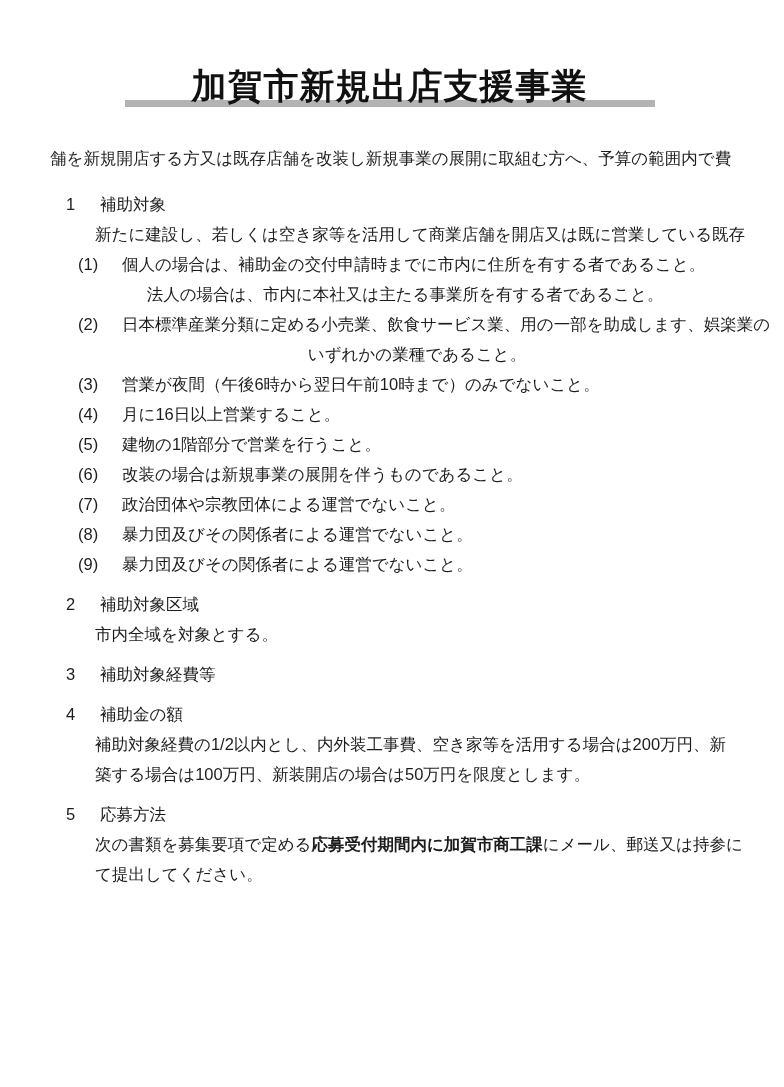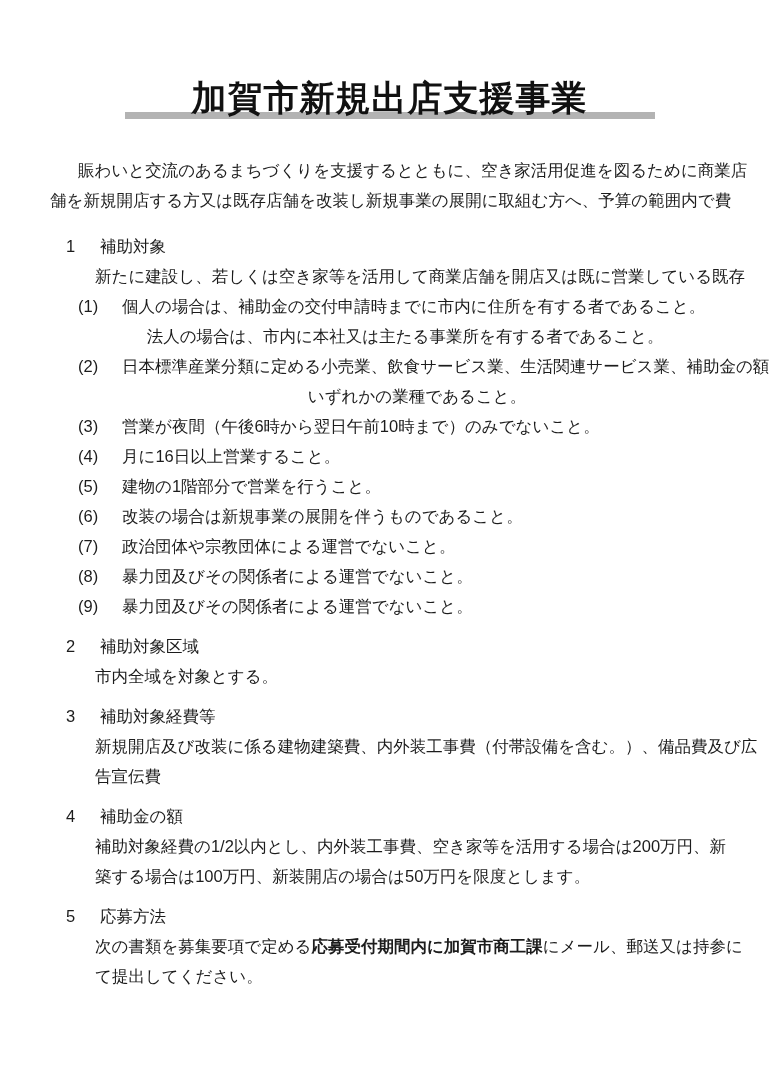--- a/index.html
+++ b/index.html
@@ -12,21 +12,21 @@
     height: 1087px;
     overflow: hidden;
     font-family: "Liberation Sans", sans-serif;
     color: #1c1c1c;
     font-size: 16.5px;
     line-height: 30px;
   }
   .page {
     width: 779px;
     height: 1087px;
-    padding: 16px 50px;
+    padding: 4px 50px;
     box-sizing: border-box;
   }
   
   .title-wrap {
     padding-top: 62px;
     text-align: center;
   }
   h1.doc-title {
     margin: 0;
     font-size: 35px;
@@ -81,21 +81,20 @@
 <body>
 
 <div class="page">
 
   <div class="title-wrap">
     <h1 class="doc-title">加賀市新規出店支援事業</h1>
     <div class="title-rule"></div>
   </div>
 
   <div class="intro">
-    <div class="ln first">賑わいと交流のあるまちづくりを支援するとともに、空き家活用促進を図るために商業店</div>
     <div class="ln">舗を新規開店する方又は既存店舗を改装し新規事業の展開に取組む方へ、予算の範囲内で費</div>
   </div>
 
   <section class="doc-sec first-sec">
     <div class="sec-head">
       <span class="sec-num">1</span>
       <span class="sec-title">補助対象</span>
     </div>
     <div class="sec-body">
       <div class="ln">新たに建設し、若しくは空き家等を活用して商業店舗を開店又は既に営業している既存</div>
@@ -106,21 +105,21 @@
         <span class="marker">(1)</span>
         <div class="itext">
           <div class="ln first">個人の場合は、補助金の交付申請時までに市内に住所を有する者であること。</div>
           <div class="ln">法人の場合は、市内に本社又は主たる事業所を有する者であること。</div>
         </div>
       </div>
 
       <div class="item">
         <span class="marker">(2)</span>
         <div class="itext">
-          <div class="ln first">日本標準産業分類に定める小売業、飲食サービス業、生活関連サービス業、補助金の額</div>
+          <div class="ln first">日本標準産業分類に定める小売業、飲食サービス業、用の一部を助成します、娯楽業の</div>
           <div class="ln">いずれかの業種であること。</div>
         </div>
       </div>
 
       <div class="item">
         <span class="marker">(3)</span>
         <div class="itext">
           <div class="ln first">営業が夜間（午後6時から翌日午前10時まで）のみでないこと。</div>
         </div>
       </div>
@@ -178,24 +177,20 @@
     <div class="sec-body">
       <div class="ln">市内全域を対象とする。</div>
     </div>
   </section>
 
   <section class="doc-sec">
     <div class="sec-head">
       <span class="sec-num">3</span>
       <span class="sec-title">補助対象経費等</span>
     </div>
-    <div class="sec-body">
-      <div class="ln">新規開店及び改装に係る建物建築費、内外装工事費（付帯設備を含む。）、備品費及び広</div>
-      <div class="ln">告宣伝費</div>
-    </div>
   </section>
 
   <section class="doc-sec">
     <div class="sec-head">
       <span class="sec-num">4</span>
       <span class="sec-title">補助金の額</span>
     </div>
     <div class="sec-body">
       <div class="ln">補助対象経費の1/2以内とし、内外装工事費、空き家等を活用する場合は200万円、新</div>
       <div class="ln">築する場合は100万円、新装開店の場合は50万円を限度とします。</div>

